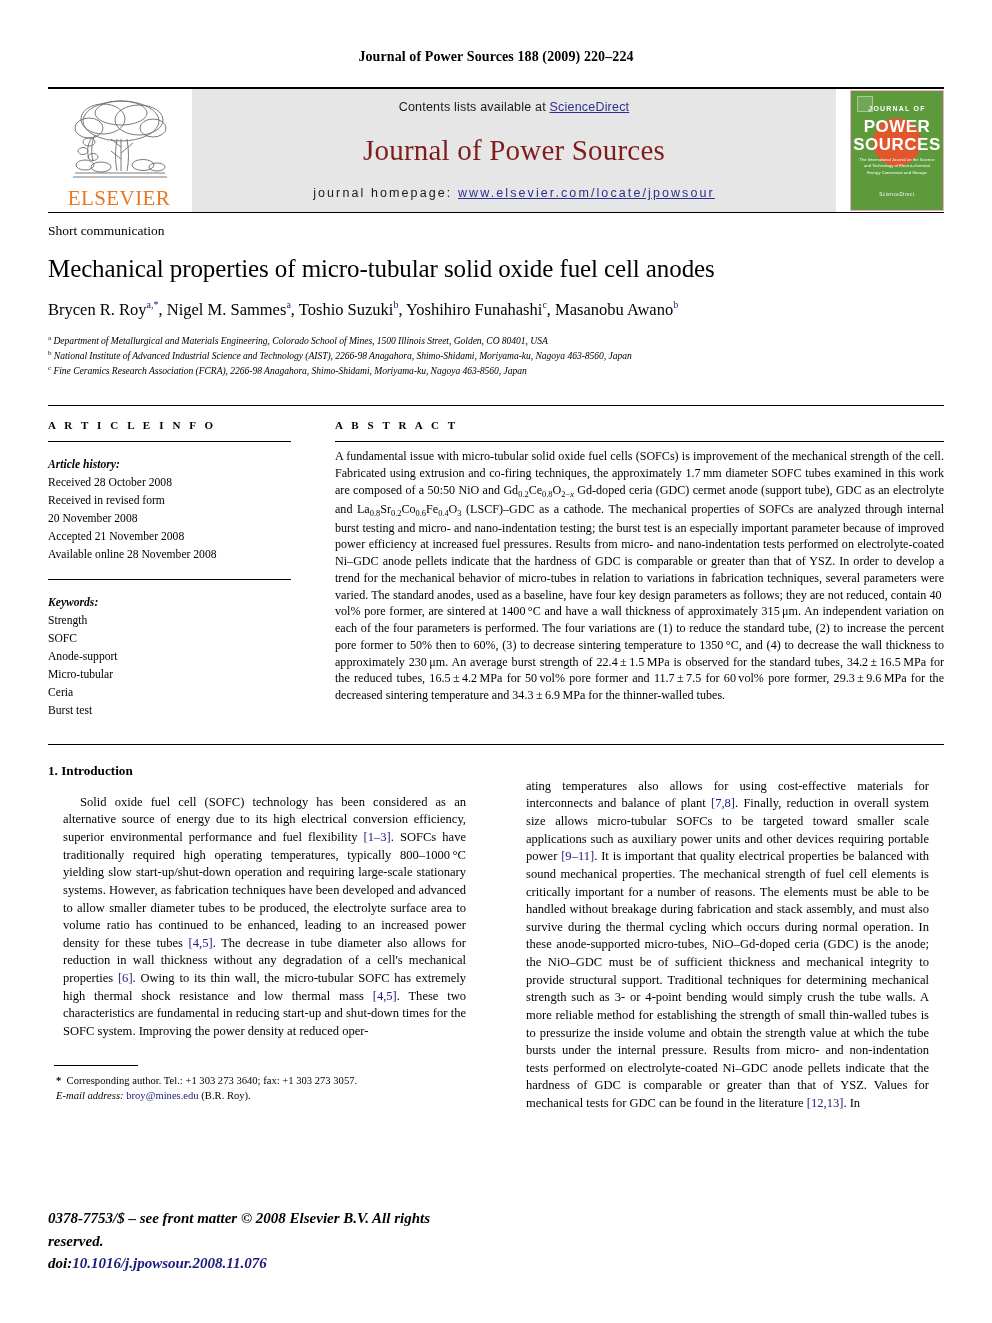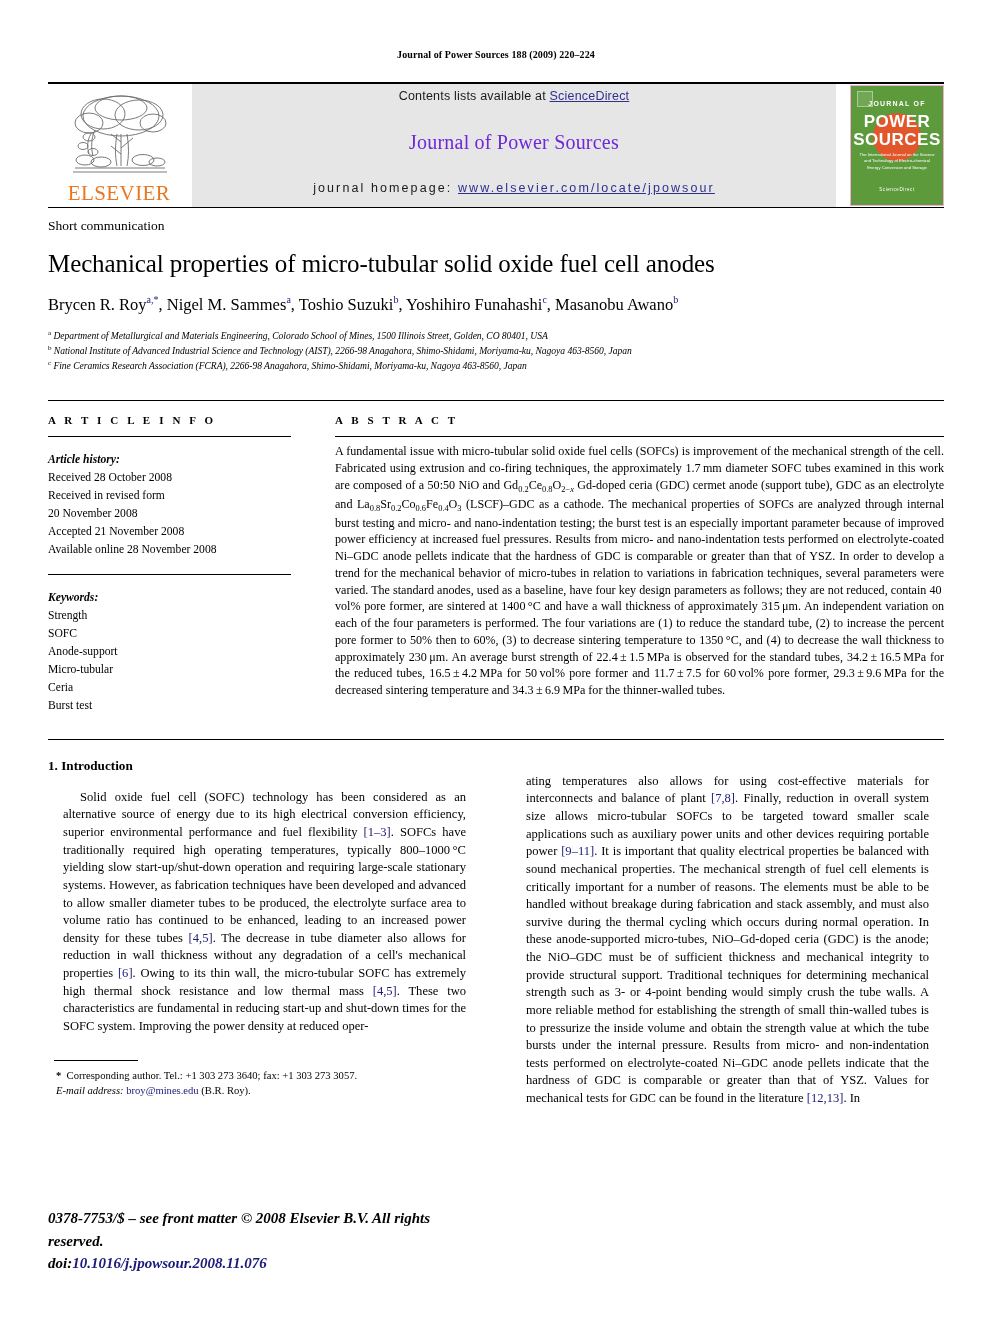--- a/index.html
+++ b/index.html
@@ -11,21 +11,21 @@
     font-family: "Liberation Serif", "DejaVu Serif", serif;
     color: #000000;
     position: relative;
     overflow: hidden;
   }
   .page { position: relative; width: 992px; height: 1323px; padding: 0 48px; }
 
   
   .running-head {
     text-align: center;
-    font-size: 10px;
+    font-size: 14px;
     font-weight: 700;
     padding-top: 49px;
     letter-spacing: 0.1px;
   }
 
   
   .masthead {
     margin-top: 22px;
     border-top: 2.2px solid #000;
     display: flex;
@@ -51,35 +51,35 @@
     margin-top: 1px;
     font-weight: 400;
   }
   .journal-band {
     flex: 1 1 auto;
     background: #e6e6e6;
     display: flex;
     flex-direction: column;
     align-items: center;
     justify-content: space-between;
-    padding: 5px 0 12px 0;
+    padding: 11px 0 12px 0;
     margin-left: 2px;
   }
   .contents-line {
     font-family: "Liberation Sans", sans-serif;
     font-size: 12.5px;
     color: #1a1a1a;
     letter-spacing: 0.2px;
   }
   .sd-link { color: #2f2f8f; }
   .journal-name {
     font-family: "Liberation Serif", serif;
-    font-size: 20px;
+    font-size: 29px;
     letter-spacing: 0.2px;
-    color: #6d28d9;
+    color: #7f1d1d;
   }
   .homepage-line {
     font-family: "Liberation Sans", sans-serif;
     font-size: 12.5px;
     letter-spacing: 2.1px;
     color: #1a1a1a;
   }
   .homepage-url { color: #2f2f8f; }
   .cover-thumb {
     flex: 0 0 94px;

